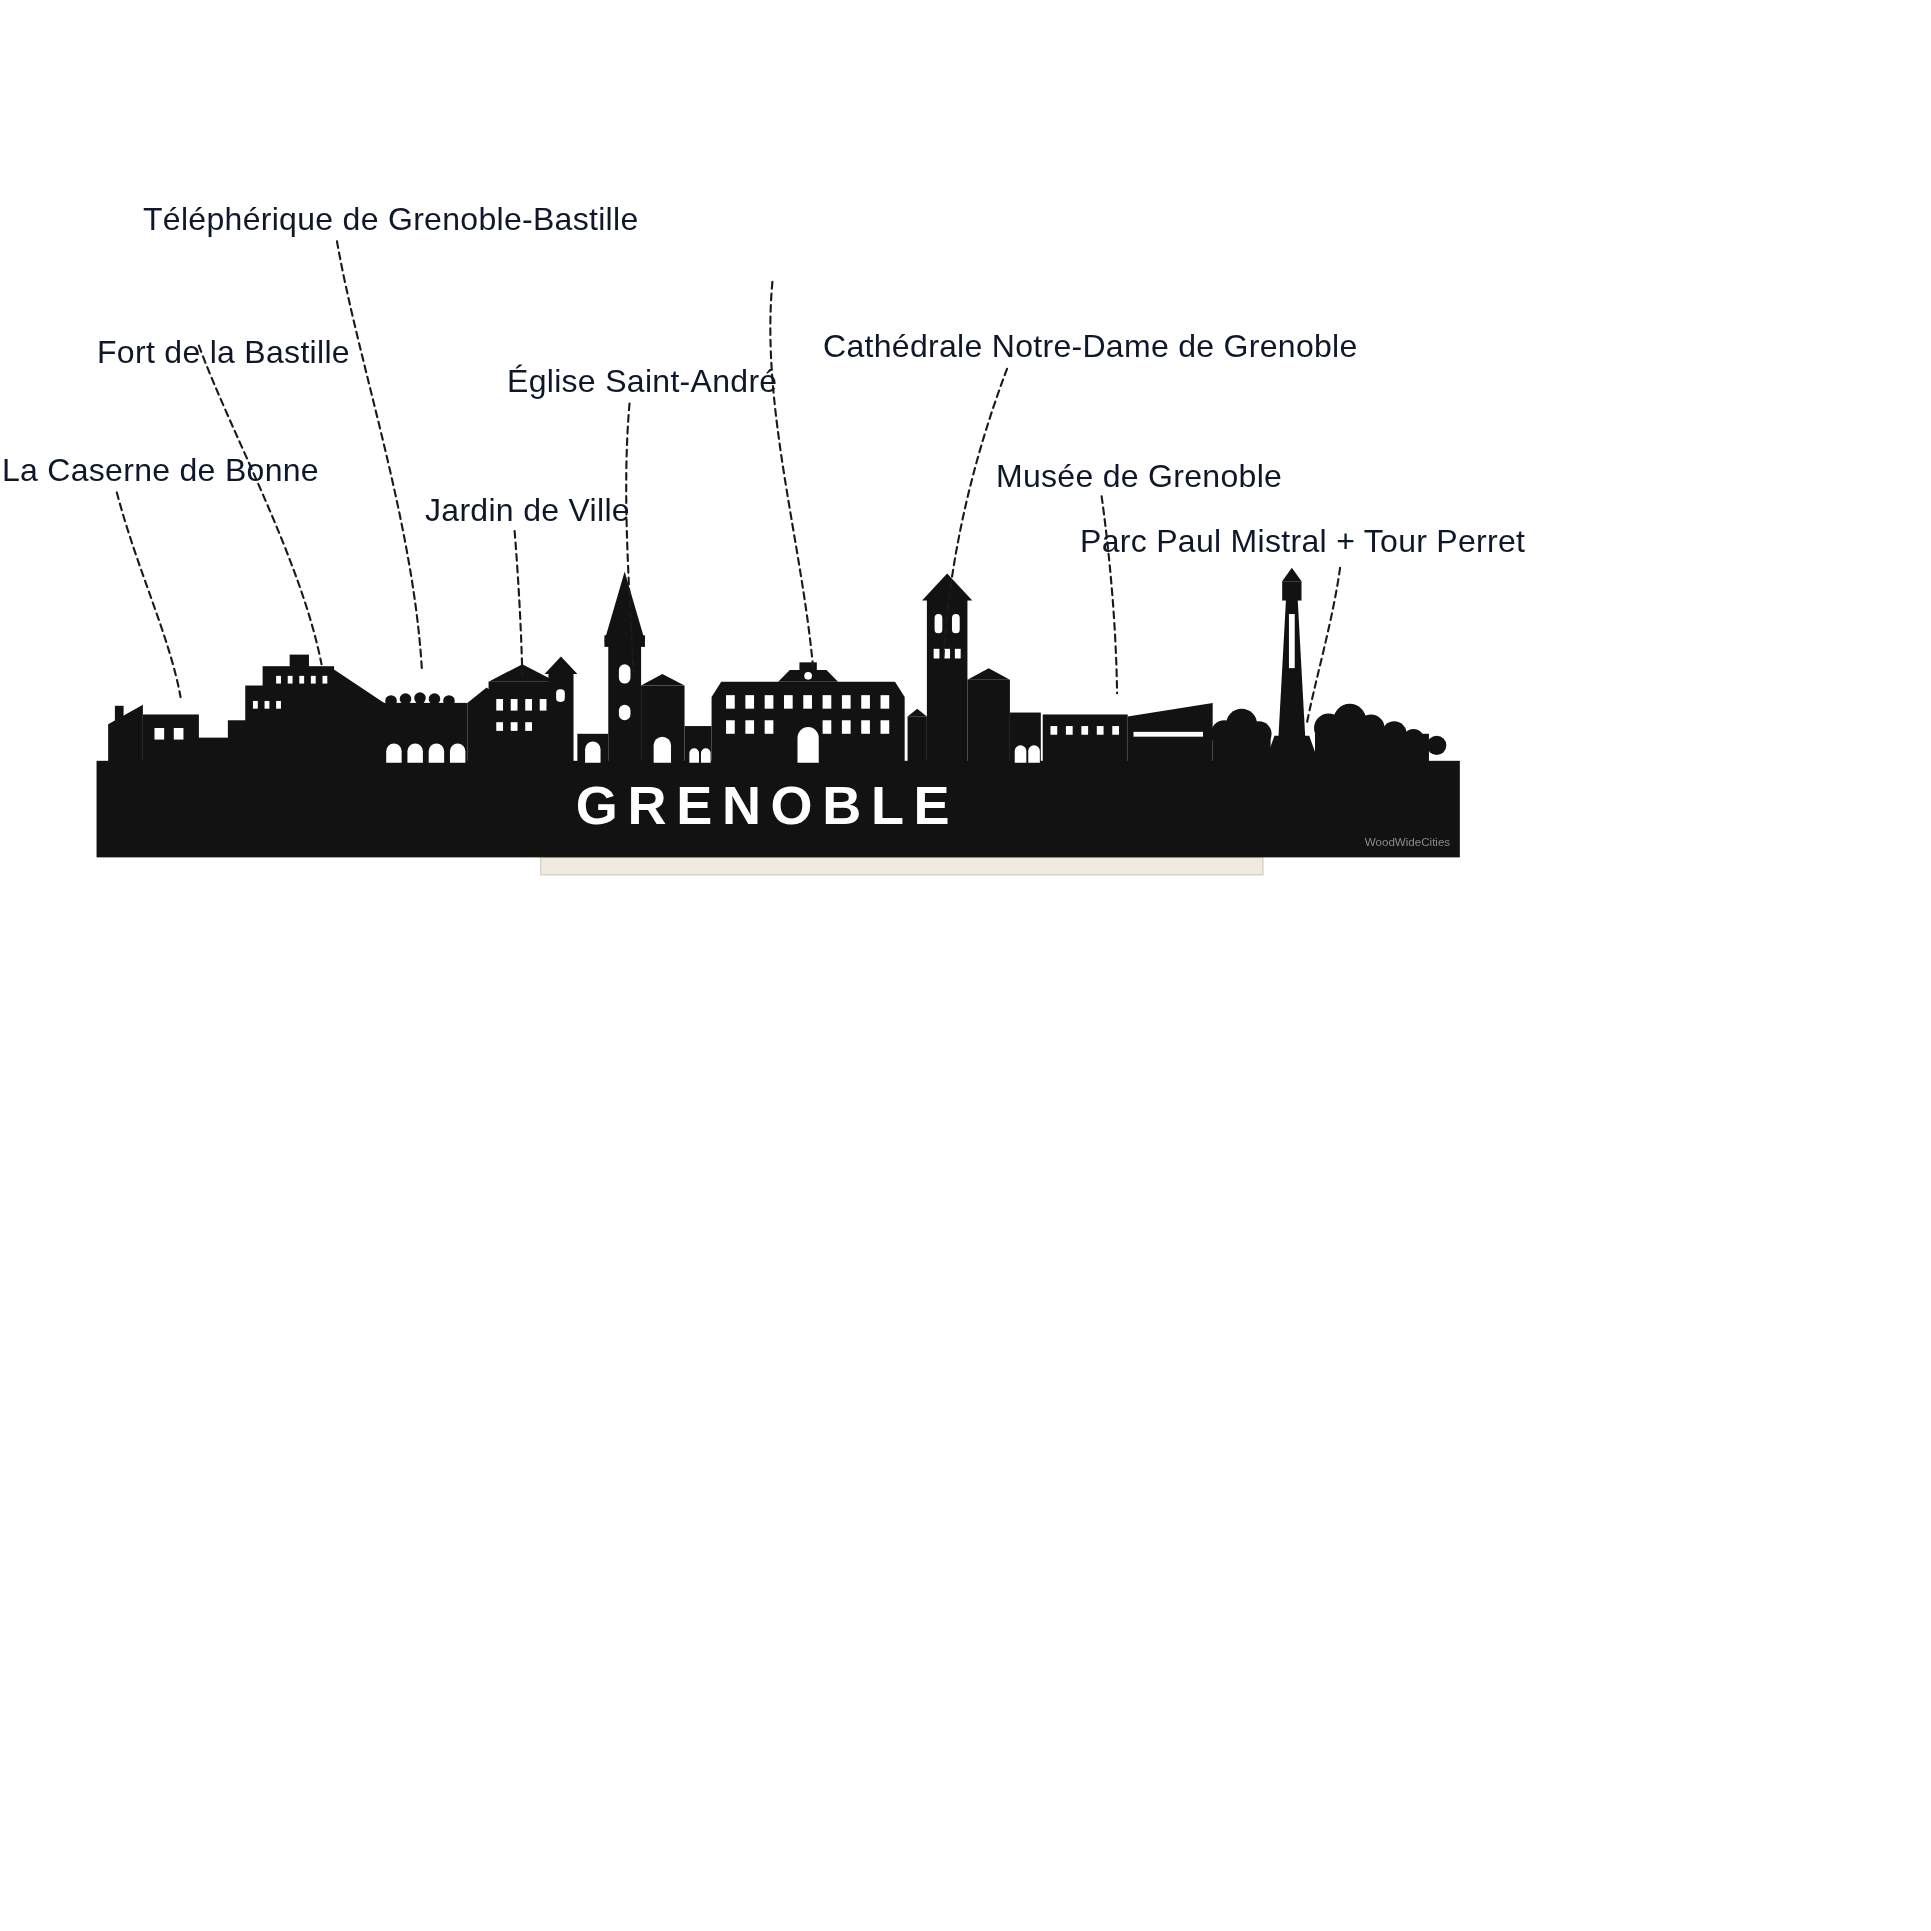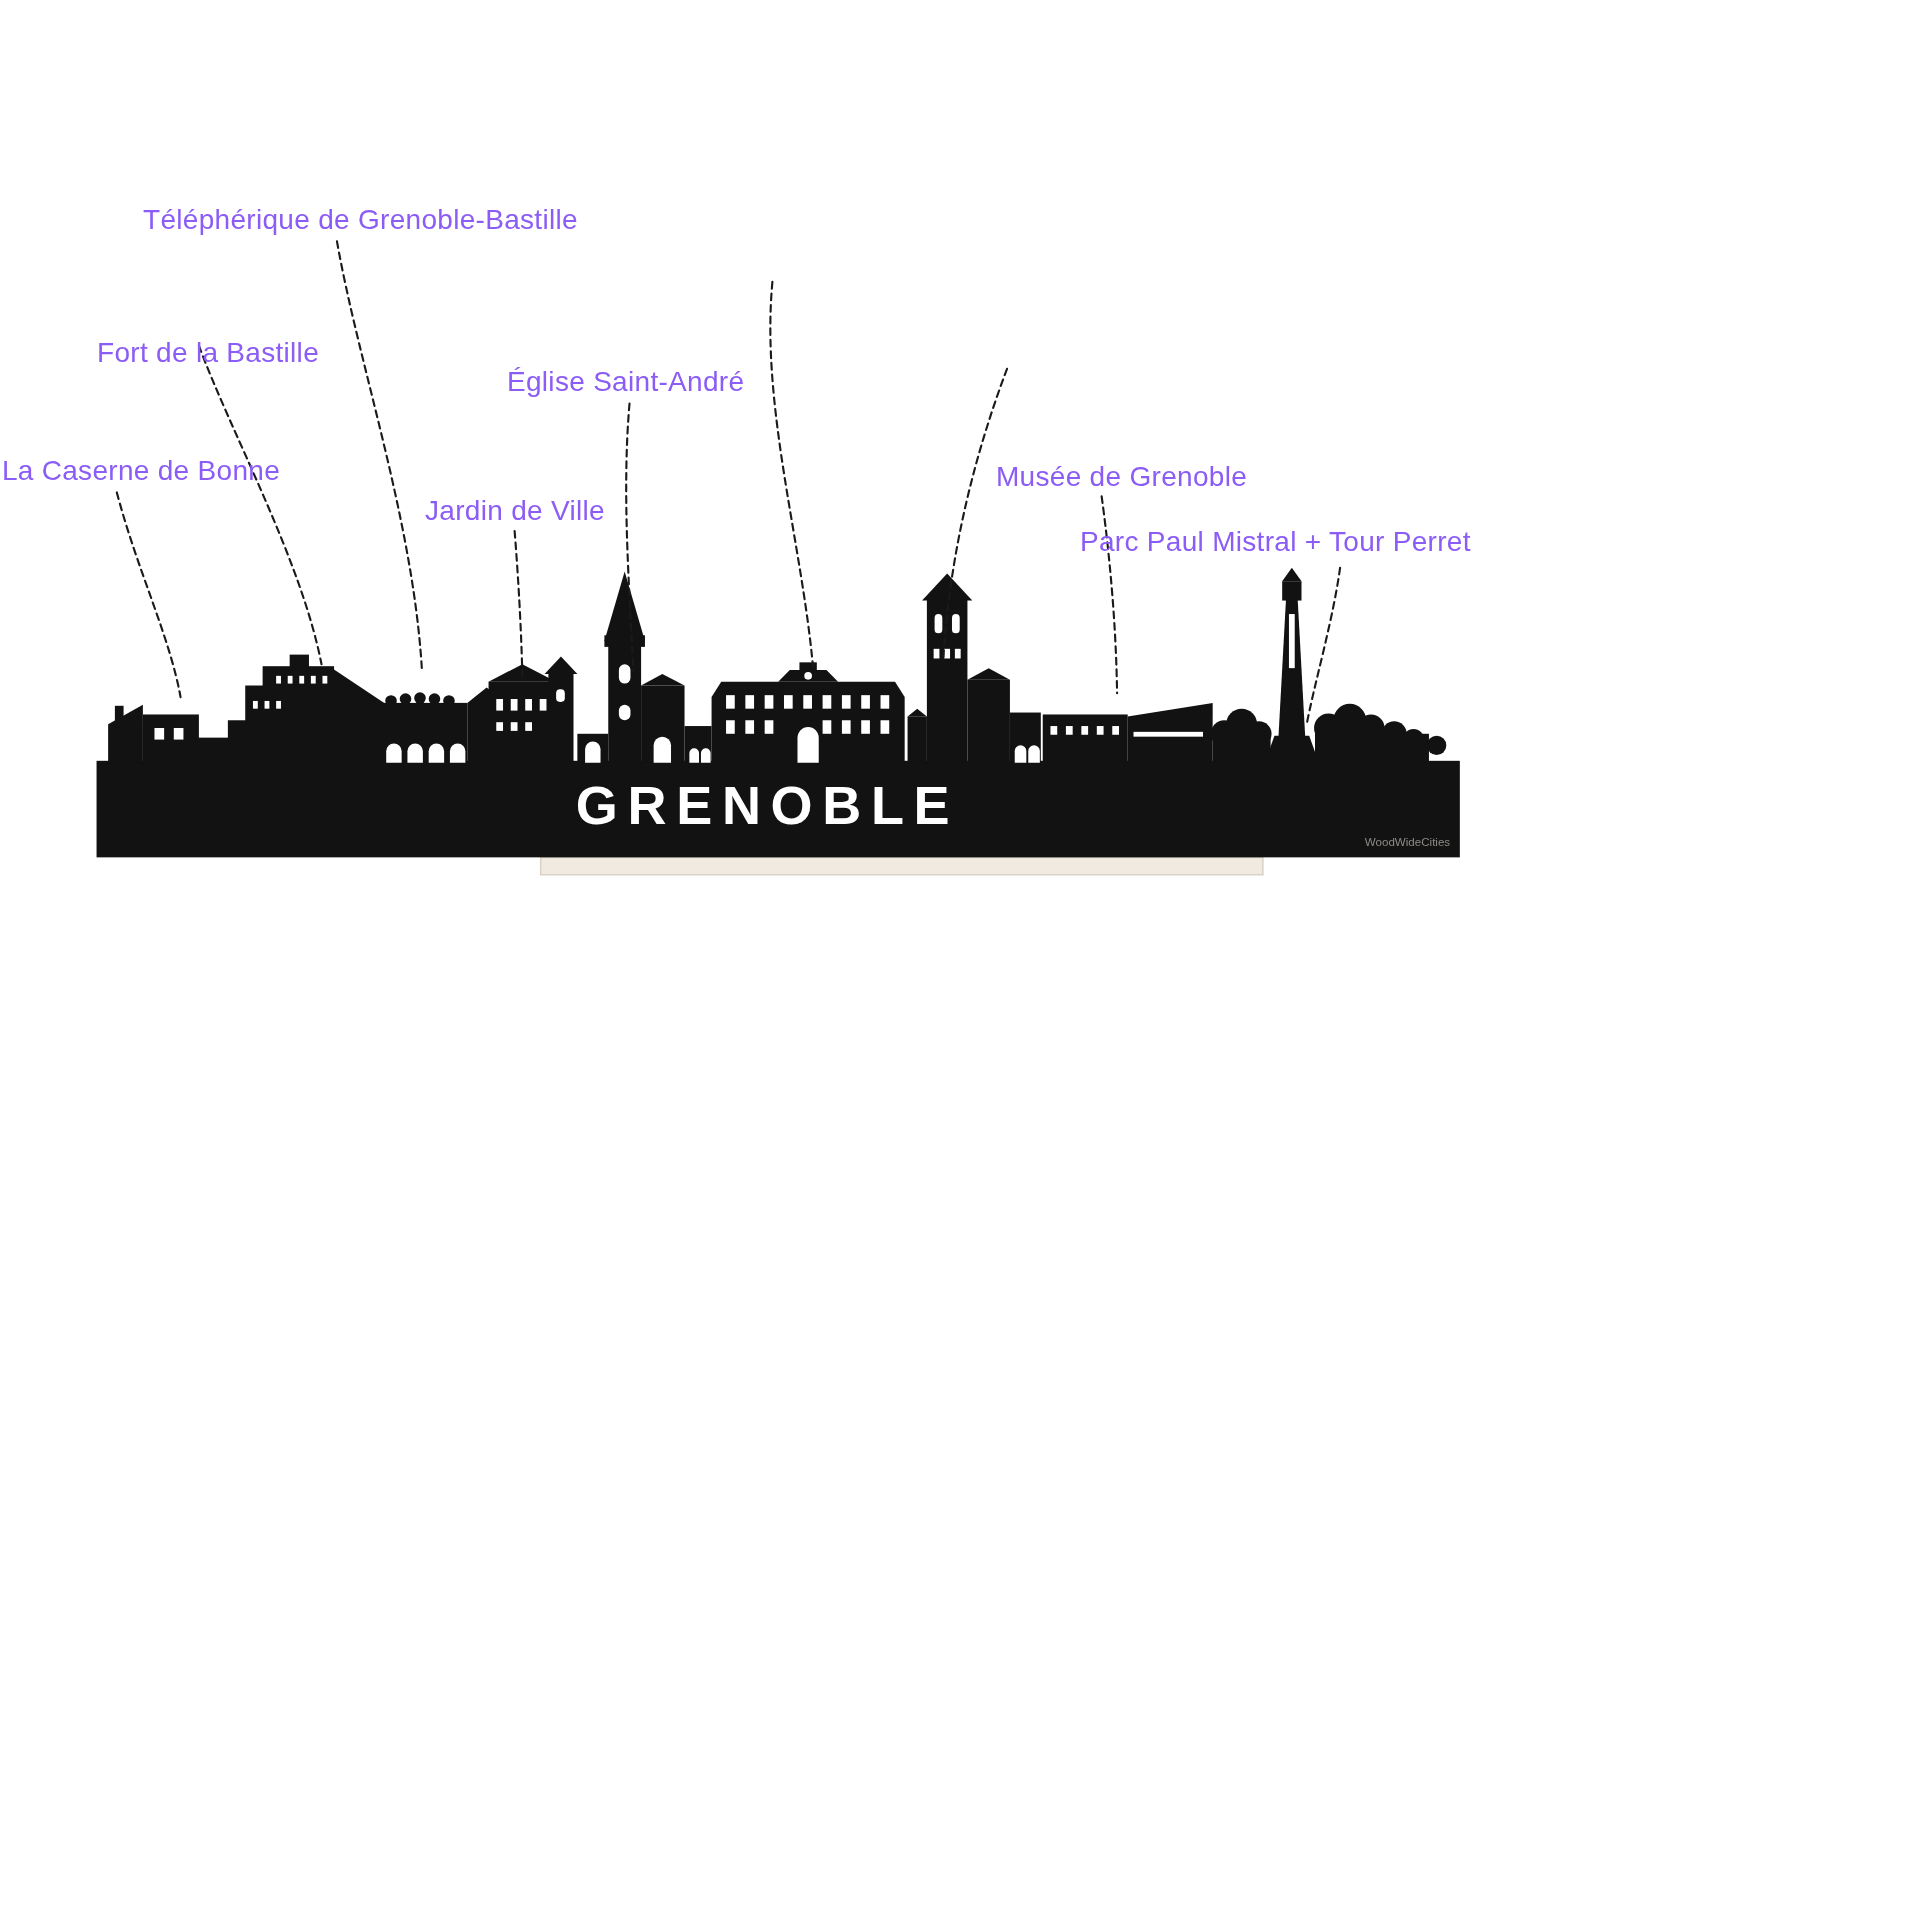--- a/index.html
+++ b/index.html
@@ -15,23 +15,23 @@
     font-family: "Liberation Sans", sans-serif;
     overflow: hidden;
   }
   .scene-svg {
     position: absolute;
     left: 0;
     top: 0;
   }
   .landmark-label {
     position: absolute;
-    font-size: 28px;
+    font-size: 32px;
     line-height: 33px;
-    color: #8b5cf6;
+    color: #0f172a;
     letter-spacing: 0.3px;
     white-space: nowrap;
   }
   .lbl-telepherique { left: 143px; top: 203px; }
   .lbl-palace       { left: 570px; top: 243px; }
   .lbl-fort         { left: 97px; top: 309px; margin-top: 27px; }
   .lbl-cathedrale   { left: 823px; top: 330px; }
   .lbl-eglise       { left: 507px; top: 365px; }
   .lbl-caserne      { left: 1.9px;   top: 454px; }
   .lbl-musee        { left: 996px; top: 460px; text-align: right; }
@@ -202,20 +202,21 @@
       <path d="M652,418 C644,510 652,610 656,696"></path>
       <path d="M121,510 C142,590 176,660 187,722"></path>
       <path d="M1141,514 C1150,580 1156,650 1157,718"></path>
       <path d="M533,550 C537,600 540,655 541,700"></path>
       <path d="M1388,588 C1380,645 1362,705 1353,752"></path>
     </g>
   </svg>
 
   <div class="landmark-label lbl-telepherique">Téléphérique de Grenoble-Bastille</div>
   <div class="landmark-label lbl-fort">Fort de la Bastille</div>
+  <div class="landmark-label lbl-cathedrale">Cathédrale Notre-Dame de Grenoble</div>
   <div class="landmark-label lbl-eglise">Église Saint-André</div>
   <div class="landmark-label lbl-caserne">La Caserne de Bonne</div>
   <div class="landmark-label lbl-musee">Musée de Grenoble</div>
   <div class="landmark-label lbl-jardin">Jardin de Ville</div>
   <div class="landmark-label lbl-parc">Parc Paul Mistral + Tour Perret</div>
 
 </div>
 
 
 </body></html>

